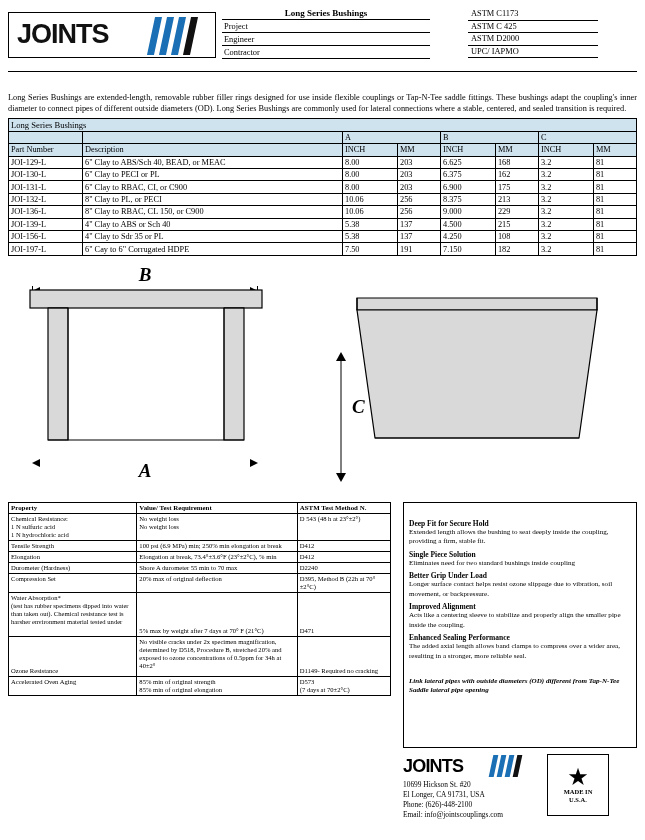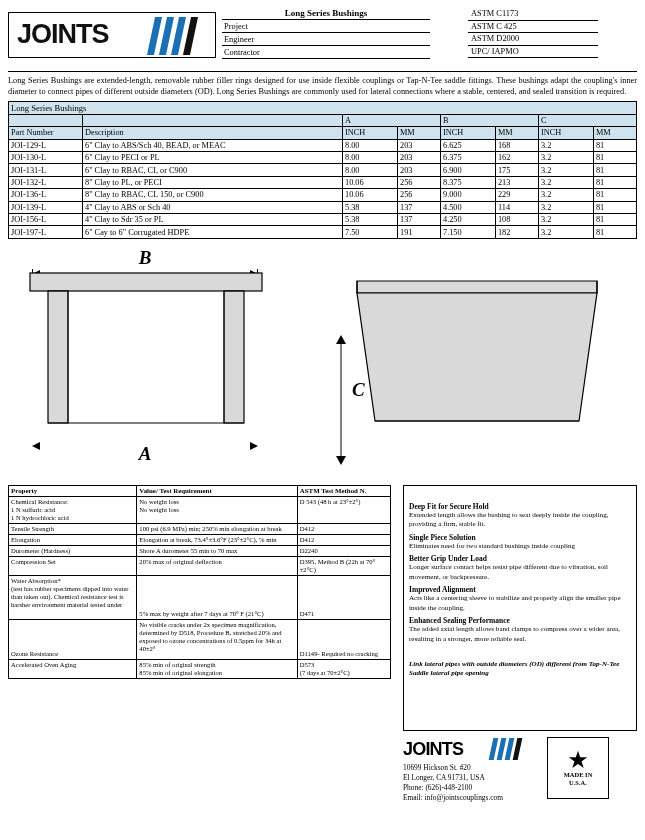--- a/index.html
+++ b/index.html
@@ -65,21 +65,21 @@
     border-bottom: 1px solid #000;
     height: 12.6px; line-height: 12.6px;
     padding-left: 3px; font-size: 8.4px;
   }
   .hdr-specs div:last-child { border-bottom: 1px solid #000; }
 
   
   .intro {
     border-top: 1.3px solid #000;
     margin-top: 3px;
-    padding-top: 3px;
+    padding-top: 20px;
     font-size: 8.3px;
     line-height: 11.2px;
     text-align: justify;
   }
 
   
   table.main {
     border-collapse: collapse;
     width: 629px;
     margin-top: 4px;
@@ -311,21 +311,21 @@
         <td>229</td>
         <td>3.2</td>
         <td>81</td>
       </tr>
       <tr>
         <td>JOI-139-L</td>
         <td>4" Clay to ABS or Sch 40</td>
         <td>5.38</td>
         <td>137</td>
         <td>4.500</td>
-        <td>114</td>
+        <td>215</td>
         <td>3.2</td>
         <td>81</td>
       </tr>
       <tr>
         <td>JOI-156-L</td>
         <td>4" Clay to Sdr 35 or PL</td>
         <td>5.38</td>
         <td>137</td>
         <td>4.250</td>
         <td>108</td>
@@ -470,21 +470,21 @@
         </tr>
       </tbody>
     </table>
 
     <div class="features">
       <h4>Deep Fit for Secure Hold</h4>
       <p>Extended length allows the bushing to seat deeply inside the coupling, providing a firm, stable fit.</p>
       <h4>Single Piece Solution</h4>
       <p>Eliminates need for two standard bushings inside coupling</p>
       <h4>Better Grip Under Load</h4>
-      <p>Longer surface contact helps resist pipe different due to vibration, soil movement, or backpressure.</p>
+      <p>Longer surface contact helps resist ozone slippage due to vibration, soil movement, or backpressure.</p>
       <h4>Improved Alignment</h4>
       <p>Acts like a centering sleeve to stabilize and properly align the smaller pipe inside the coupling.</p>
       <h4>Enhanced Sealing Performance</h4>
       <p>The added axial length allows band clamps to compress over a wider area, resulting in a stronger, more reliable seal.</p>
       <div class="ital">Link lateral pipes with outside diameters (OD) different from Tap-N-Tee Saddle lateral pipe opening</div>
     </div>
 
     <div class="footer">
       <div class="f-logo-box">
         <div class="f-logo">

